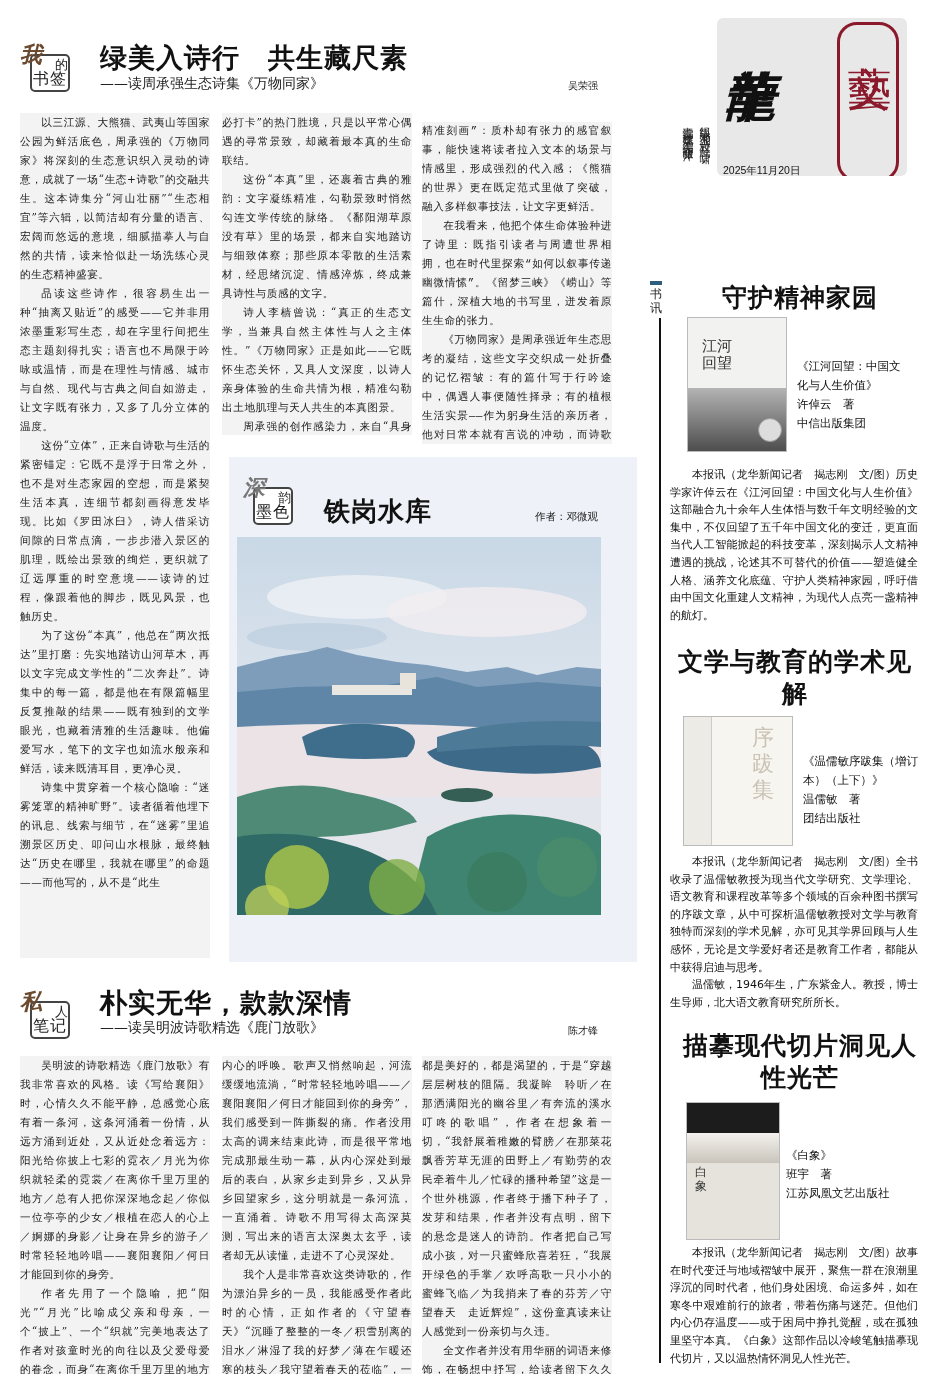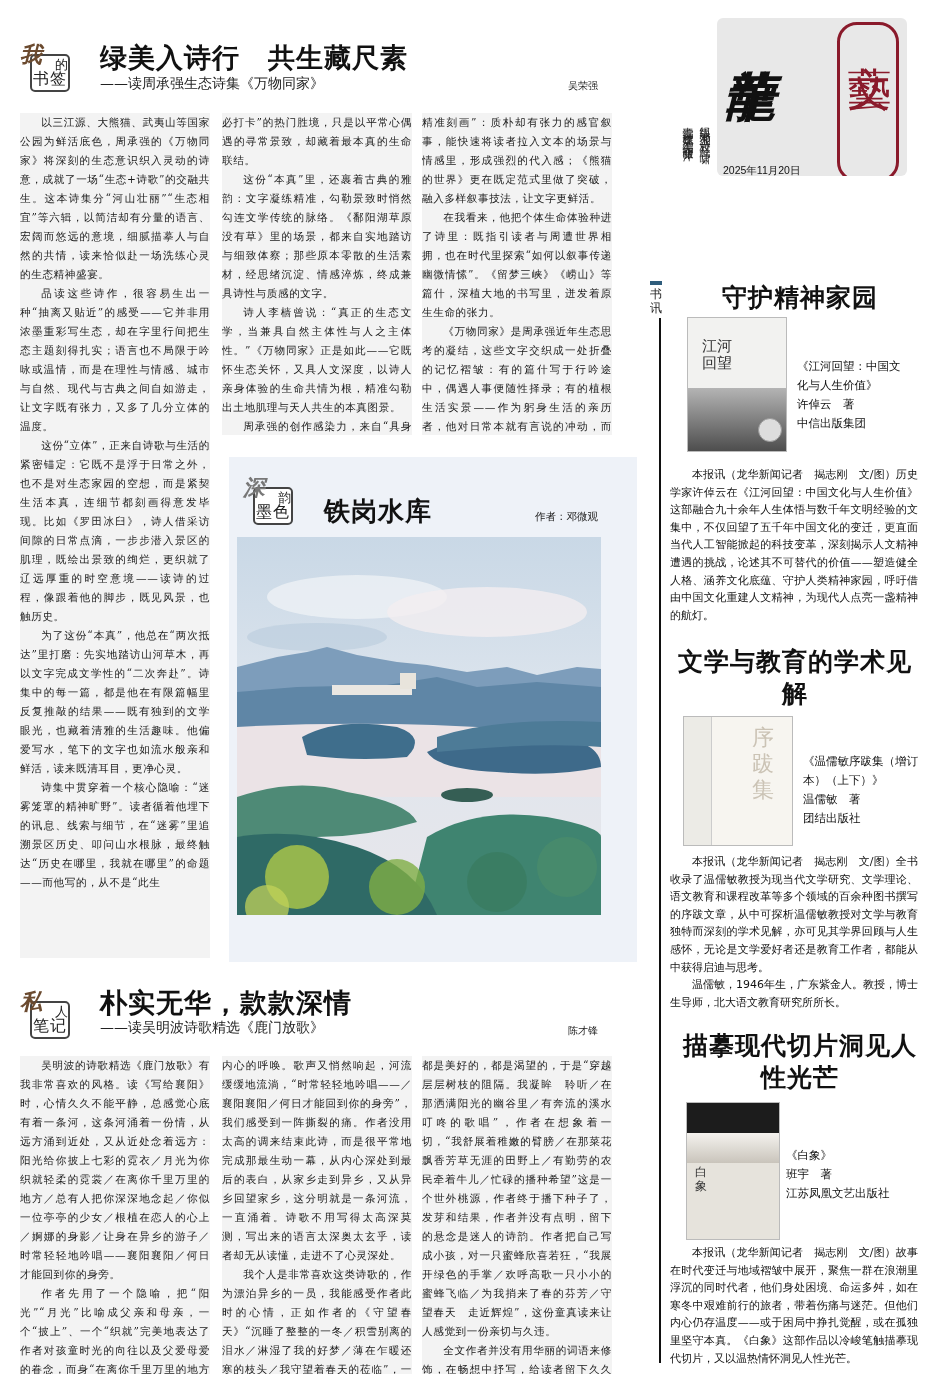--- a/index.html
+++ b/index.html
@@ -70,21 +70,21 @@
   <p>诗集中贯穿着一个核心隐喻：“迷雾笼罩的精神旷野”。读者循着他埋下的讯息、线索与细节，在“迷雾”里追溯景区历史、叩问山水根脉，最终触达“历史在哪里，我就在哪里”的命题——而他写的，从不是“此生</p>
 </div>
 
 <div class="col shade" style="left:222px;top:113px;width:190px;height:322px;">
   <p style="text-indent:0">必打卡”的热门胜境，只是以平常心偶遇的寻常景致，却藏着最本真的生命联结。</p>
   <p>这份“本真”里，还裹着古典的雅韵：文字凝练精准，勾勒景致时悄然勾连文学传统的脉络。《鄱阳湖草原没有草》里的场景，都来自实地踏访与细致体察；那些原本零散的生活素材，经思绪沉淀、情感淬炼，终成兼具诗性与质感的文字。</p>
   <p>诗人李樯曾说：“真正的生态文学，当兼具自然主体性与人之主体性。”《万物同家》正是如此——它既怀生态关怀，又具人文深度，以诗人亲身体验的生命共情为根，精准勾勒出土地肌理与天人共生的本真图景。</p>
   <p>周承强的创作感染力，来自“具身体验的空间还原”与“微观细节的</p>
 </div>
 
-<div class="col shade" style="left:422px;top:113px;width:190px;height:322px;">
+<div class="col shade" style="left:422px;top:122px;width:190px;height:322px;font-family:Liberation Mono, monospace;">
   <p style="text-indent:0">精准刻画”：质朴却有张力的感官叙事，能快速将读者拉入文本的场景与情感里，形成强烈的代入感；《熊猫的世界》更在既定范式里做了突破，融入多样叙事技法，让文字更鲜活。</p>
   <p>在我看来，他把个体生命体验种进了诗里：既指引读者与周遭世界相拥，也在时代里探索“如何以叙事传递幽微情愫”。《留梦三峡》《崂山》等篇什，深植大地的书写里，迸发着原生生命的张力。</p>
   <p>《万物同家》是周承强近年生态思考的凝结，这些文字交织成一处折叠的记忆褶皱：有的篇什写于行吟途中，偶遇人事便随性择录；有的植根生活实景——作为躬身生活的亲历者，他对日常本就有言说的冲动，而诗歌的俗世烟火，也成了创作不竭的鲜活养分。</p>
 </div>
 
 <div class="art-panel">
   <div class="badge" style="left:14px;top:16px;">
     <div class="box"></div>
     <span class="big" style="color:#777;">深</span>
     <span class="sm1">韵</span>

